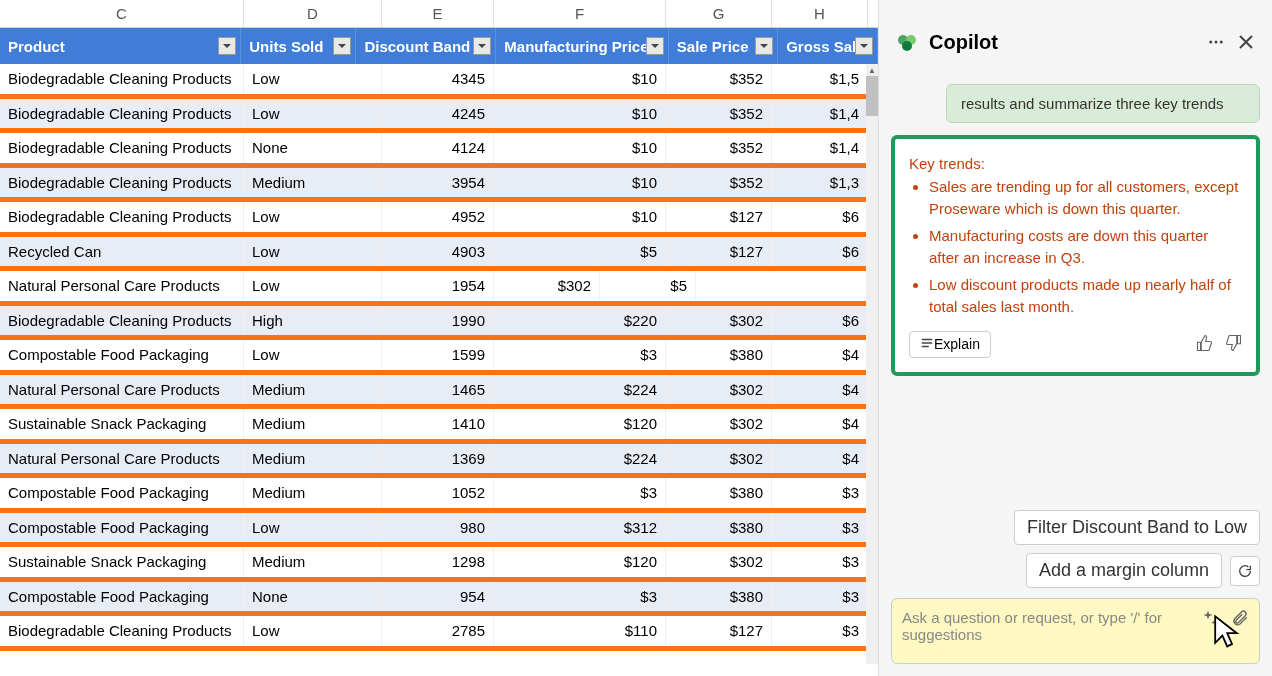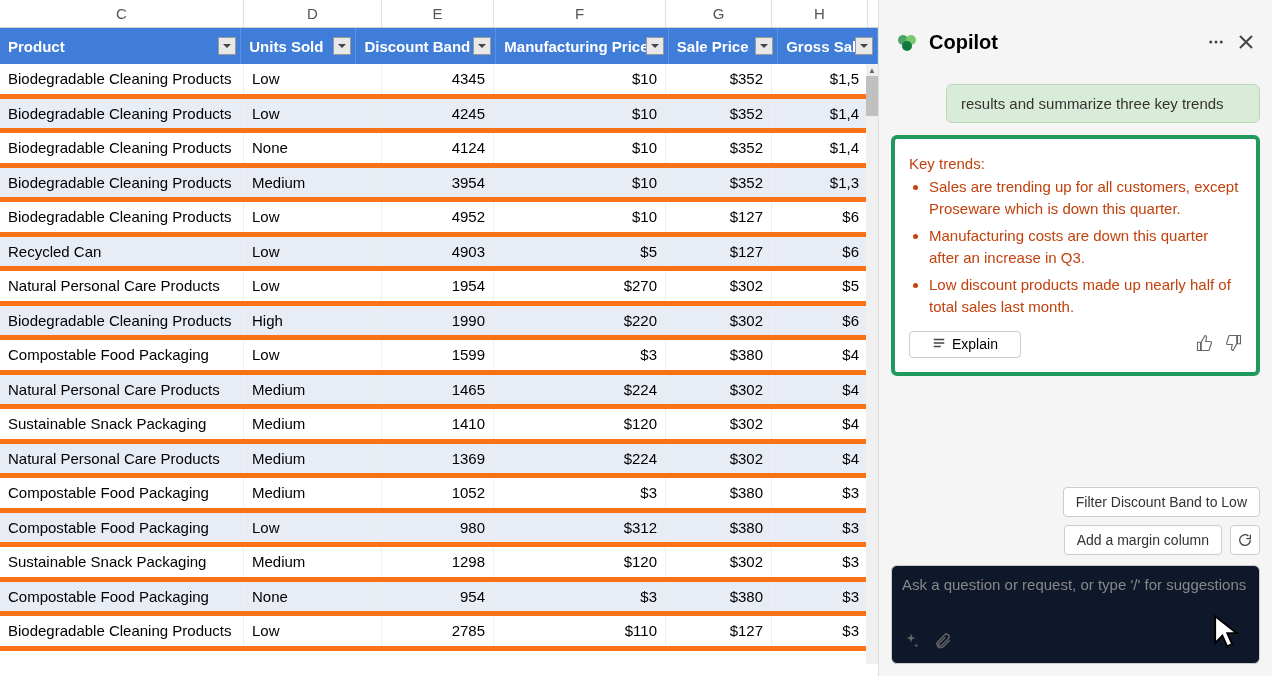--- a/index.html
+++ b/index.html
@@ -31,28 +31,28 @@
 .copilot-logo { width:24px; height:24px; }
 .copilot-title { font-size:20px; font-weight:600; flex:1; }
 .header-icon { width:20px; height:20px; cursor:pointer; color:#444; display:flex; align-items:center; justify-content:center; }
 .copilot-body { flex:1; padding:0 12px; overflow:auto; }
 .prompt-card { background:#d9ecd9; border:1px solid #b8d8b8; border-radius:6px; padding:10px 14px; margin-bottom:12px; font-size:15px; color:#333; margin-left:55px; }
 .response-card { background:#fff; border:4px solid #1f9a5c; border-radius:6px; padding:14px; margin-bottom:12px; }
 .response-text { font-size:15px; line-height:1.5; color:#c2410c; }
 .response-text ul { padding-left:20px; }
 .response-text li { margin-bottom:4px; }
 .response-actions { display:flex; align-items:center; margin-top:12px; gap:8px; }
-.explain-btn { display:flex; align-items:center; gap:6px; border:1px solid #ccc; background:#fff; padding:4px 22px; border-radius:4px; cursor:pointer; font-size:14px; }
+.explain-btn { display:flex; align-items:center; border:1px solid #ccc; background:#fff; padding:4px 10px; border-radius:4px; cursor:pointer; font-size:14px; }
 .feedback { margin-left:auto; display:flex; gap:10px; }
 .thumb { cursor:pointer; color:#666; }
 .suggestions { display:flex; flex-direction:column; align-items:flex-end; gap:8px; padding:0 12px 10px; }
 .suggest-row { display:flex; gap:8px; align-items:center; }
-.suggest-btn { background:#fff; border:1px solid #ccc; border-radius:4px; padding:6px 12px; font-size:14px; cursor:pointer; color:#333; }
+.suggest-btn { background:#fff; border:1px solid #ccc; border-radius:4px; padding:6px 12px; font-size:18px; cursor:pointer; color:#333; }
 .refresh-btn { background:#fff; border:1px solid #ccc; border-radius:4px; width:30px; height:30px; display:flex; align-items:center; justify-content:center; cursor:pointer; }
-.input-area { margin:0 12px 12px; background:#0f172a; border:1px solid #ccc; border-radius:6px; padding:10px; display:flex; flex-direction:column; gap:12px; position:relative; }
+.input-area { margin:0 12px 12px; background:#fef9c3; border:1px solid #ccc; border-radius:6px; padding:10px; display:flex; flex-direction:row; gap:12px; position:relative; }
 .input-placeholder { color:#888; font-size:15px; min-height:44px; }
 .input-icons { display:flex; gap:14px; }
 .input-icon { cursor:pointer; color:#666; }
 .cursor-icon { position:absolute; right:18px; bottom:10px; }
 </style>
 </head>
 <body>
 
 <div class="spreadsheet">
   <div class="col-headers">
@@ -159,21 +159,20 @@
         <div class="cell col-D">Low</div>
         <div class="cell col-E num">4903</div>
         <div class="cell col-F num">$5</div>
         <div class="cell col-G num">$127</div>
         <div class="cell col-H num">$6</div>
       </div>
       <div class="row">
         <div class="cell col-C">Natural Personal Care Products</div>
         <div class="cell col-D">Low</div>
         <div class="cell col-E num">1954</div>
-        <div class="cell col-F num">$270</div>
         <div class="cell col-G num">$302</div>
         <div class="cell col-H num">$5</div>
       </div>
       <div class="row alt">
         <div class="cell col-C">Biodegradable Cleaning Products</div>
         <div class="cell col-D">High</div>
         <div class="cell col-E num">1990</div>
         <div class="cell col-F num">$220</div>
         <div class="cell col-G num">$302</div>
         <div class="cell col-H num">$6</div>

